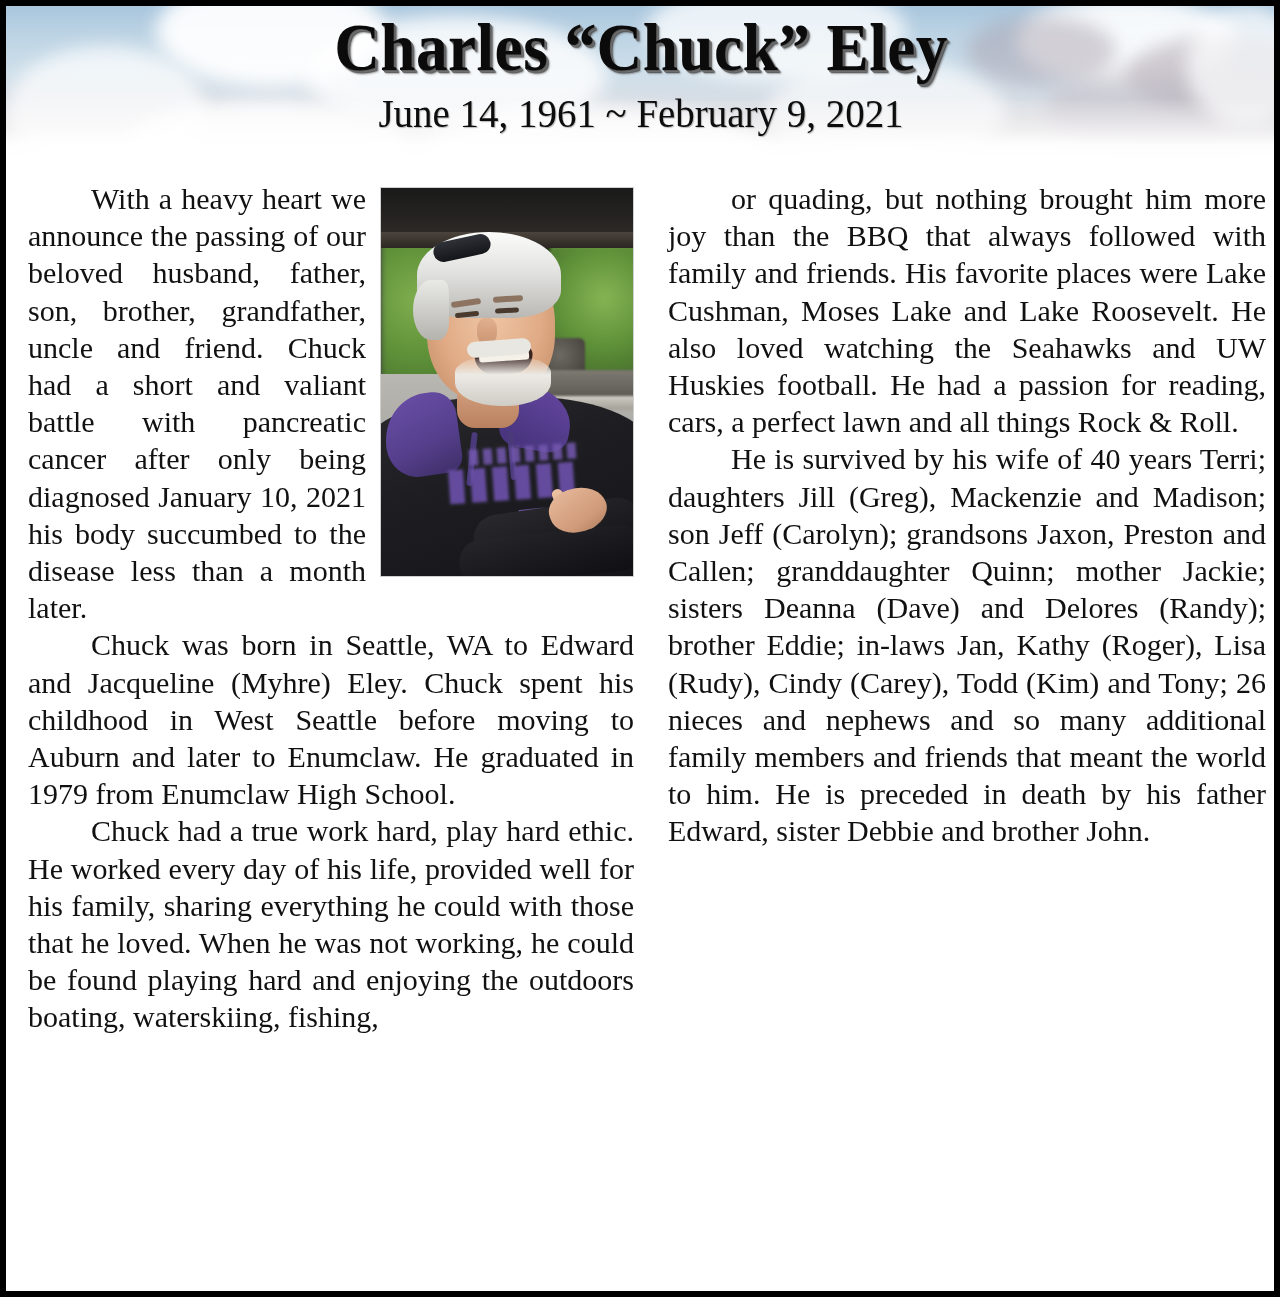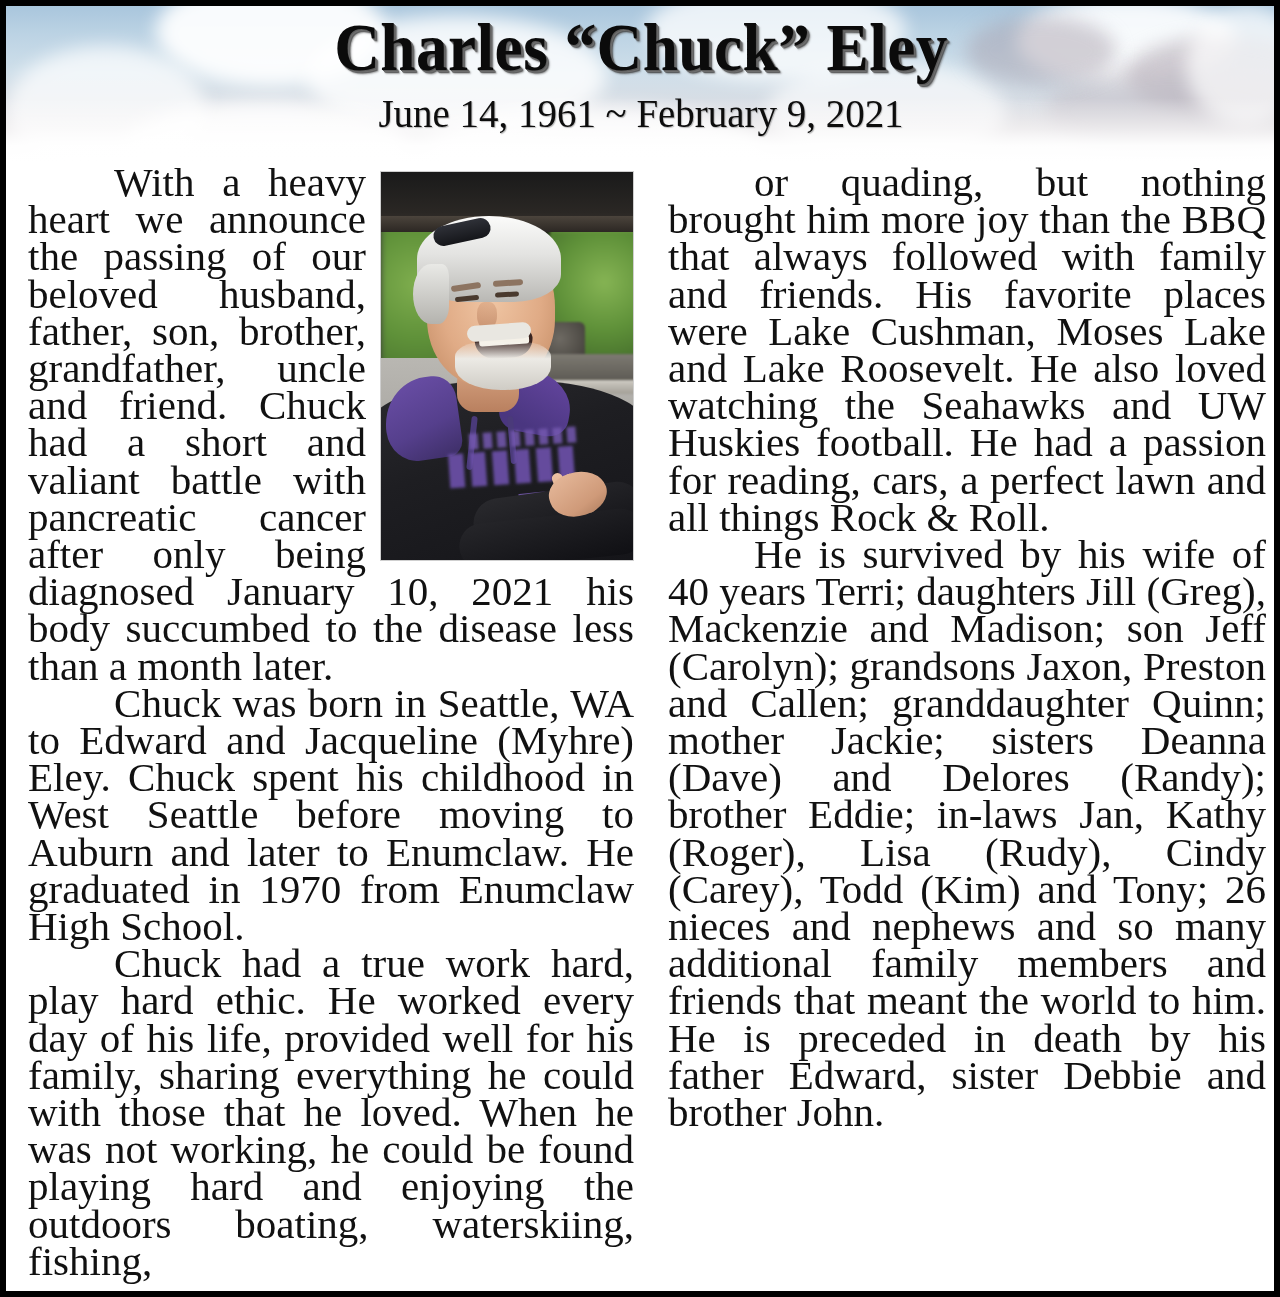--- a/index.html
+++ b/index.html
@@ -99,22 +99,22 @@
   
   #body-area {
     position: absolute;
     left: 0;
     top: 158px;
     width: 1270px;
     bottom: 0;
   }
   .column {
     position: absolute;
-    top: 0;
-    font-size: 41px;
+    top: 16px;
+    font-size: 30px;
     line-height: 37.2px;
     color: #111111;
     text-align: justify;
     text-justify: inter-word;
     hyphens: none;
   }
   #left-column {
     left: 22px;
     width: 606px;
   }
@@ -332,21 +332,21 @@
           <div class="ph eye-r"></div>
           <div class="ph nose"></div>
           <div class="ph mouth"></div>
           <div class="ph teeth"></div>
           <div class="ph mustache"></div>
           <div class="ph goatee"></div>
         </div>
       </figure>
 
       <p>With a heavy heart we announce the passing of our beloved husband, father, son, brother, grandfather, uncle and friend. Chuck had a short and valiant battle with pancreatic cancer after only being diagnosed January 10, 2021 his body succumbed to the disease less than a month later.</p>
-      <p>Chuck was born in Seattle, WA to Edward and Jacqueline (Myhre) Eley. Chuck spent his childhood in West Seattle before moving to Auburn and later to Enumclaw. He graduated in 1970 from Enumclaw High School.</p>
+      <p>Chuck was born in Seattle, WA to Edward and Jacqueline (Myhre) Eley. Chuck spent his childhood in West Seattle before moving to Auburn and later to Enumclaw. He graduated in 1979 from Enumclaw High School.</p>
       <p>Chuck had a true work hard, play hard ethic. He worked every day of his life, provided well for his family, sharing everything he could with those that he loved. When he was not working, he could be found playing hard and enjoying the outdoors boating, waterskiing, fishing,</p>
     </div>
 
     <div id="right-column" class="column">
       <p>or quading, but nothing brought him more joy than the BBQ that always followed with family and friends. His favorite places were Lake Cushman, Moses Lake and Lake Roosevelt. He also loved watching the Seahawks and UW Huskies football. He had a passion for reading, cars, a perfect lawn and all things Rock &amp; Roll.</p>
       <p>He is survived by his wife of 40 years Terri; daughters Jill (Greg), Mackenzie and Madison; son Jeff (Carolyn); grandsons Jaxon, Preston and Callen; granddaughter Quinn; mother Jackie; sisters Deanna (Dave) and Delores (Randy); brother Eddie; in-laws Jan, Kathy (Roger), Lisa (Rudy), Cindy (Carey), Todd (Kim) and Tony; 26 nieces and nephews and so many additional family members and friends that meant the world to him. He is preceded in death by his father Edward, sister Debbie and brother John.</p>
     </div>
 
   </div>
 </div>

